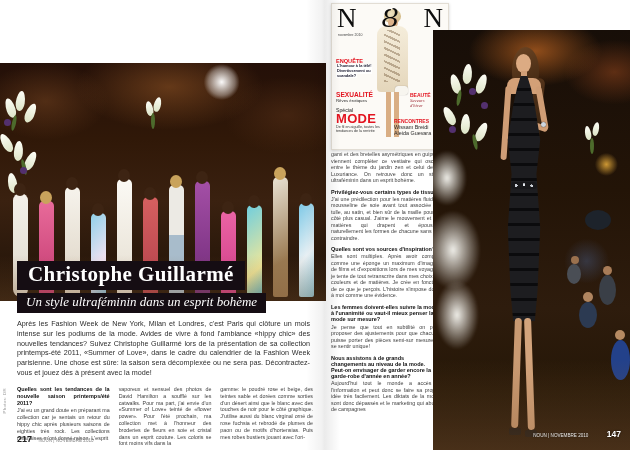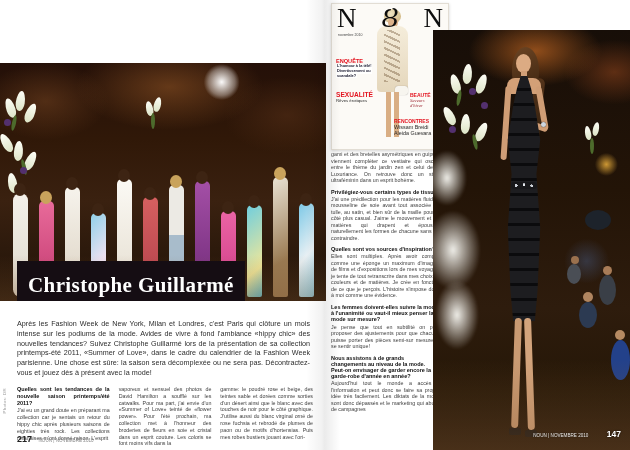--- a/index.html
+++ b/index.html
@@ -24,21 +24,21 @@
   .bloom-p{position:absolute;width:7px;height:7px;border-radius:50%;background:#53306e;}
   .models{position:absolute;left:0;right:0;bottom:4px;display:flex;justify-content:center;
       align-items:flex-end;gap:3px;}
   .mod{display:flex;flex-direction:column;align-items:center;width:23px;}
   .hd{position:relative;width:8px;height:9px;border-radius:50%;background:#c99a72;z-index:2;}
   .hd::before{content:"";position:absolute;left:-2px;top:-2px;width:12px;height:13px;border-radius:50%;
       background:#3d2413;z-index:-1;}
   .hd.blond::before{background:#c9a35c;}
   .bd{width:15px;margin-top:-1px;border-radius:5px 5px 2px 2px;}
   
-  .title-band{position:absolute;left:17px;top:261px;background:#150d13;color:#fff;padding:12px 11px 3px;
+  .title-band{position:absolute;left:17px;top:261px;background:#150d13;color:#fff;padding:1px 11px 3px;
       font-family:"Liberation Serif","DejaVu Serif",serif;font-weight:bold;font-size:21px;
       letter-spacing:.4px;z-index:6;}
   .subtitle-band{position:absolute;left:17px;top:293px;background:#150d13;color:#fff;padding:1px 9px 3px;
       font-family:"Liberation Serif","DejaVu Serif",serif;font-style:italic;font-size:13px;z-index:6;}
   
   .intro{position:absolute;left:17px;top:319px;width:293px;font-size:7.2px;line-height:9.8px;
       color:#2c2c2c;text-align:justify;}
   .cols{position:absolute;left:17px;top:386px;width:296px;display:flex;gap:9px;}
   .col{width:93px;font-size:5.3px;line-height:6.8px;color:#3d3d3d;text-align:justify;}
   .col .q{font-weight:bold;color:#101010;font-size:5.5px;margin:0 0 1px;}
@@ -196,20 +196,21 @@
           <div class="bd" style="height:120px;background:linear-gradient(150deg,#e9e2d4,#9a7a52 70%)"></div>
         </div>
       <div class="mod">
           <div class="hd"></div>
           <div class="bd" style="height:94px;background:linear-gradient(130deg,#7cc8e6,#e8f0f4 55%,#8fd2ea)"></div>
         </div>
     </div>
   </div>
 
   <div class="title-band">Christophe Guillarmé</div>
+  <div class="subtitle-band">Un style ultraféminin dans un esprit bohème</div>
 
   <div class="intro">Après les Fashion Week de New York, Milan et Londres, c'est Paris qui clôture un mois intense sur les podiums de la mode. Avides de vivre à fond l'ambiance «hippy chic» des nouvelles tendances? Suivez Christophe Guillarmé lors de la présentation de sa collection printemps-été 2011, «Summer of Love», dans le cadre du calendrier de la Fashion Week parisienne. Une chose est sûre: la saison sera décomplexée ou ne sera pas. Décontractez-vous et jouez dès à présent avec la mode!</div>
 
   <div class="cols">
     <div class="col">
       <p class="q">Quelles sont les tendances de la nouvelle saison printemps/été 2011?</p>
       <span>J'ai eu un grand doute en préparant ma collection car je sentais un retour du hippy chic après plusieurs saisons de eighties très rock. Les collections milanaises m'ont donné raison. L'esprit</span>
     </div>
     <div class="col">
       <span>vaporeux et sensuel des photos de David Hamilton a soufflé sur les catwalks. Pour ma part, j'ai envie d'un «Summer of Love» teinté de «flower power». Pour l'été prochain, ma collection met à l'honneur des broderies de fleurs en soie et cristal dans un esprit couture. Les coloris se font moins vifs dans la</span>
@@ -248,20 +249,25 @@
       <div class="ln">scandale?</div>
     </div>
     <div class="cv-sex">
       <div class="lbl cover-red">SEXUALITÉ</div>
       <div class="ln">Rêves érotiques</div>
     </div>
     <div class="cv-beaute">
       <div class="lbl cover-red">BEAUTÉ</div>
       <div class="ln">Saveurs</div>
       <div class="ln">d'hiver</div>
+    </div>
+    <div class="cv-mode">
+      <div class="kick">Spécial</div>
+      <div class="lbl cover-red">MODE</div>
+      <div class="ln">De fil en aiguille, toutes les tendances de la rentrée</div>
     </div>
     <div class="cv-renc">
       <div class="lbl cover-red">RENCONTRES</div>
       <div class="nm">Wissam Breidi</div>
       <div class="nm">Aleida Guevara</div>
     </div>
   </div>
 
   <div class="rcol">
     <p>gami et des bretelles asymétriques en guipure viennent compléter ce vestiaire qui oscille entre le thème du jardin zen et celui de la Luxuriance. On retrouve donc un style ultraféminin dans un esprit bohème.</p>

